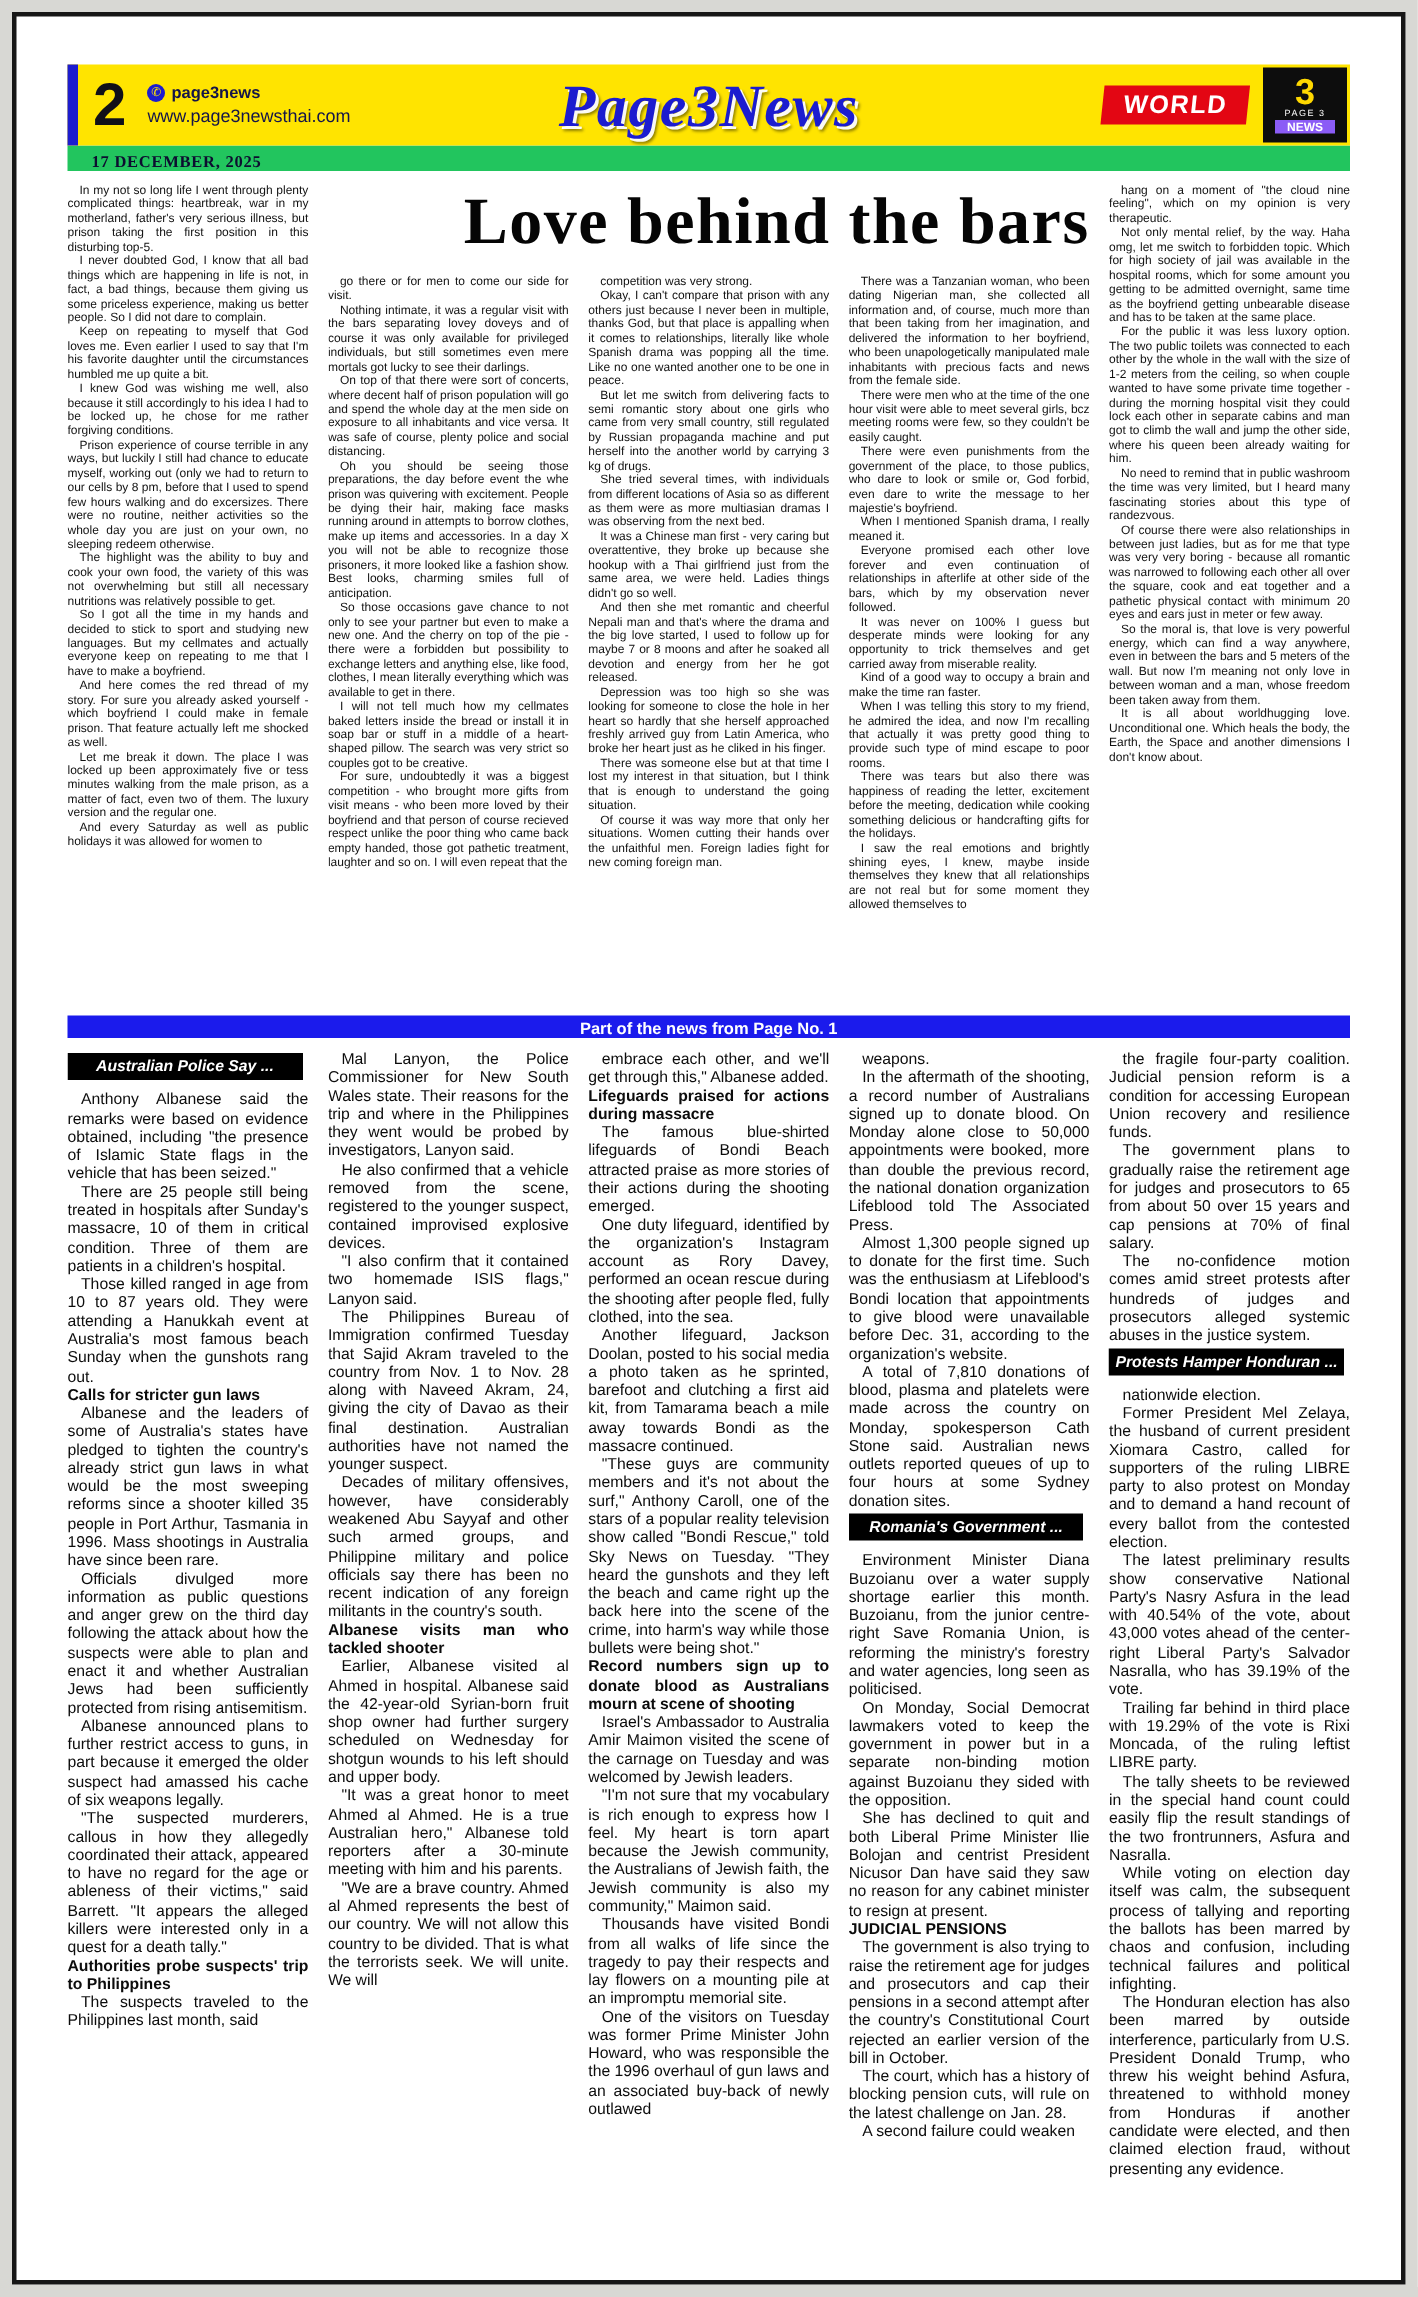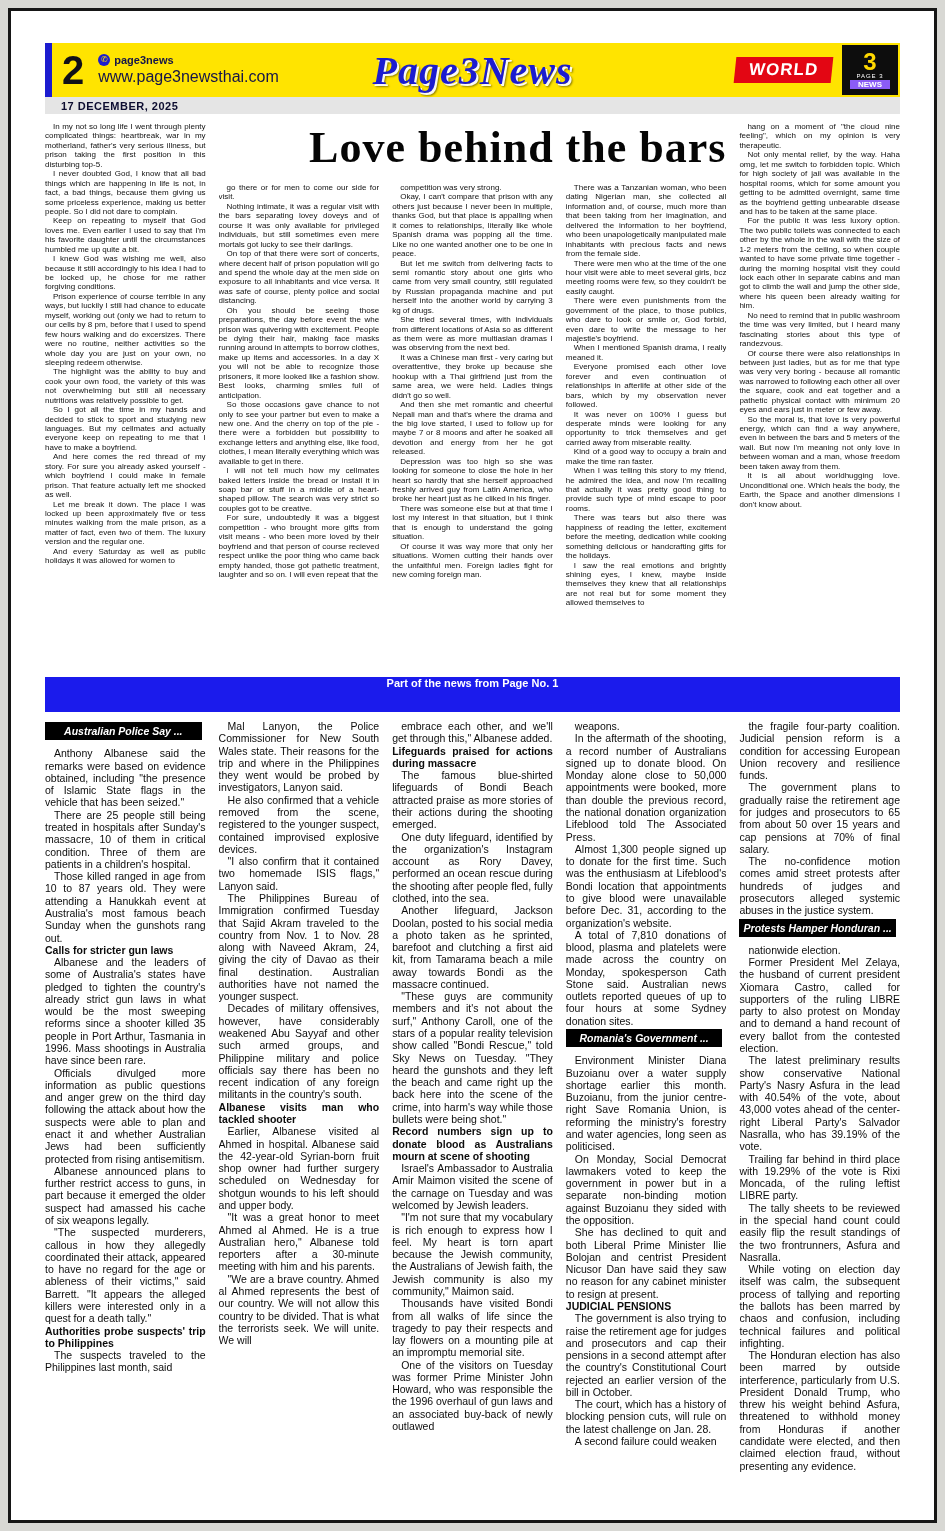--- a/index.html
+++ b/index.html
@@ -10,55 +10,55 @@
 
   
   .band { position: relative; height: 54px; background: #ffe400; display: flex; align-items: center; }
   .band-strip { width: 7px; height: 100%; background: #1c1ccf; }
   .page-num { font-size: 40px; font-weight: bold; color: #101018; line-height: 1; padding: 0 14px 0 10px; }
   .brand-block { display: flex; flex-direction: column; justify-content: center; gap: 2px; }
   .brand-row { display: flex; align-items: center; gap: 4px; }
   .phone-icon { display: inline-block; width: 12px; height: 12px; border-radius: 50%;
     background: #1c1ccf; color: #ffe400; font-size: 8px; line-height: 12px; text-align: center; }
   .brand-name { font-size: 11px; font-weight: bold; color: #14144a; }
-  .website { font-size: 16px; color: #14144a; }
+  .website { font-size: 12px; color: #14144a; }
   .masthead { position: absolute; left: 0; right: 0; text-align: center;
     font-family: "Liberation Serif", serif; font-style: italic; font-weight: bold;
     font-size: 40px; letter-spacing: 1px; color: #1c1ccf;
     text-shadow: 2px 2px 0 rgba(255,255,255,.95), 3px 3px 2px rgba(0,0,0,.45); pointer-events: none; }
   .world-box { margin-left: auto; background: #e30613; color: #ffffff; font-weight: bold;
     font-size: 17px; padding: 3px 14px; transform: skewX(-6deg); letter-spacing: 1px; z-index: 2; }
   .logo-box { width: 56px; height: 50px; background: #0d0d0d; margin-left: 10px; margin-right: 2px;
     display: flex; flex-direction: column; align-items: center; justify-content: center; z-index: 2; }
   .logo-3 { color: #ffd800; font-weight: bold; font-size: 24px; line-height: .9; }
   .logo-page3 { color: #ffffff; font-size: 6px; letter-spacing: 1px; }
   .logo-news { background: #8b5cf6; color: #ffffff; font-size: 8px; font-weight: bold;
     padding: 0 8px; margin-top: 1px; }
 
   
-  .date-bar { height: 17px; background: #e5e5e5; display: flex; align-items: center; }
+  .date-bar { height: 17px; background: #22c55e; display: flex; align-items: flex-end; font-family: Liberation Serif, serif; }
   .date-bar span { color: #0d0d30; font-weight: bold; font-size: 11px; letter-spacing: .5px; padding-left: 16px; }
 
   
   .top-area { margin-top: 8px; height: 548px; overflow: hidden;
     display: grid; grid-template-columns: repeat(5, 1fr); grid-template-rows: auto 1fr; column-gap: 13px; }
   .headline { grid-column: 2 / 5; grid-row: 1; font-family: "Liberation Serif", serif;
     font-weight: bold; font-size: 44px; text-align: right; color: #050505;
     letter-spacing: 1px; padding-bottom: 10px; }
   .col { overflow: hidden; font-size: 8px; line-height: 1.18; text-align: justify; color: #111; }
   .colA { grid-column: 1; grid-row: 1 / 3; }
   .colB { grid-column: 2; grid-row: 2; }
   .colC { grid-column: 3; grid-row: 2; }
   .colD { grid-column: 4; grid-row: 2; }
   .colE { grid-column: 5; grid-row: 1 / 3; }
   .col p { text-indent: 8px; }
 
   
-  .mid-bar { height: 35px; background: #1b1bec; margin-top: 7px; display: flex;
-    align-items: flex-start; justify-content: center; }
+  .mid-bar { height: 15px; background: #1b1bec; margin-top: 7px; display: flex;
+    align-items: flex-end; justify-content: center; }
   .mid-bar span { color: #ffffff; font-weight: bold; font-size: 11px; }
 
   
   .bottom-area { margin-top: 8px; height: 812px; overflow: hidden;
     display: grid; grid-template-columns: repeat(5, 1fr); column-gap: 13px; }
   .bcol { overflow: hidden; font-size: 10.5px; line-height: 1.17; text-align: justify; color: #0c0c0c; }
   .bcol p { text-indent: 9px; }
   .subhead { background: #000000; color: #ffffff; font-weight: bold; font-style: italic;
     font-size: 10.5px; text-align: center; padding: 3px 4px; margin: 2px 4px 7px 0; text-indent: 0; }
   .bold-line { font-weight: bold; text-indent: 0 !important; }

